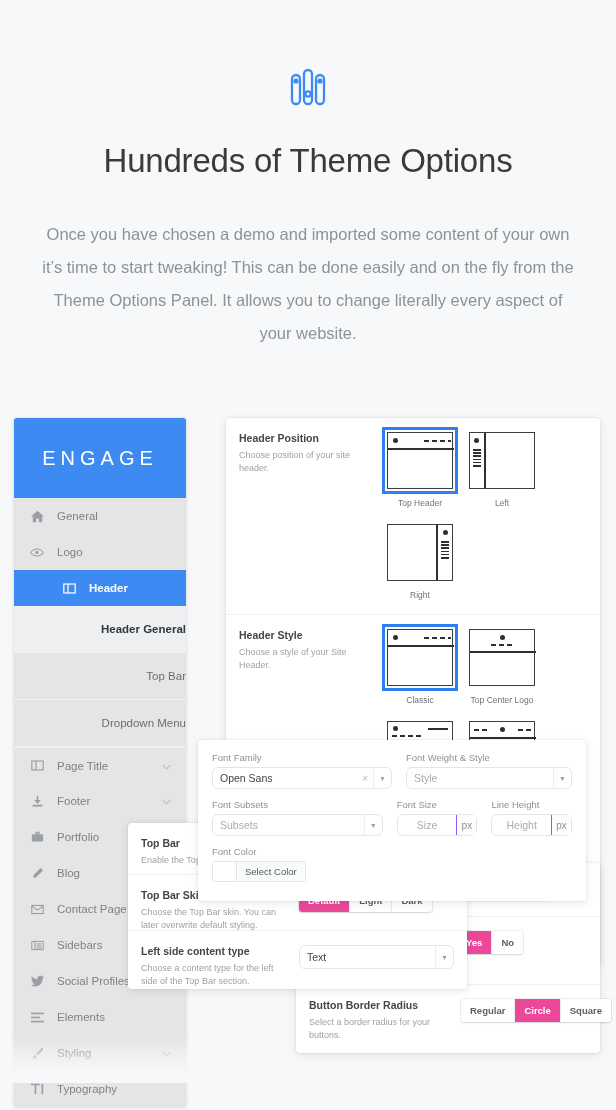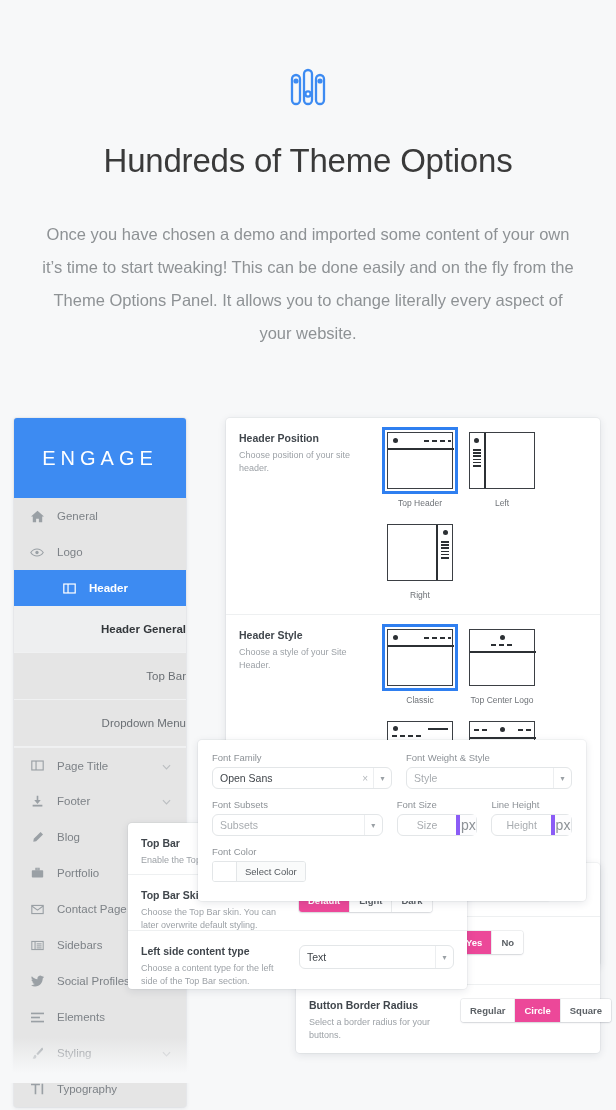--- a/index.html
+++ b/index.html
@@ -108,21 +108,21 @@
 
   
   .typo { padding: 12px 14px 16px; }
   .fgrid { display: flex; gap: 14px; margin-bottom: 10px; }
   .fld-label { font-size: 9.5px; color: #8d9297; margin-bottom: 4px; }
   .ctl { display: flex; height: 22px; border: 1px solid #e3e6e8; border-radius: 6px; background: #fff; align-items: stretch; }
   .ctl .val { flex: 1; display: flex; align-items: center; padding: 0 7px; font-size: 10.5px; color: #41464b; }
   .ctl .val.ph { color: #a8acb0; }
   .ctl .clr { display:flex; align-items:center; padding-right:5px; color:#b4b8bc; font-size:10px; }
   .ctl .arw { width: 18px; border-left: 1px solid #eceef0; display: flex; align-items: center; justify-content: center; color: #9aa0a5; font-size: 8px; }
-  .ctl .unit { width: 20px; border-left: 4px solid #8b5cf6; display:flex; align-items:center; justify-content:center; font-size:14px; color:#8d9297; background:#fdfdfe; }
+  .ctl .unit { width: 20px; border-left: 1px solid #8b5cf6; display:flex; align-items:center; justify-content:center; font-size:10px; color:#8d9297; background:#fdfdfe; }
   .swatch-btn { display: inline-flex; height: 21px; border: 1px solid #e3e6e8; border-radius: 3px; overflow: hidden; }
   .swatch-btn .sw { width: 24px; background: #fff; border-right: 1px solid #e3e6e8; }
   .swatch-btn .lbl { padding: 0 8px; display: flex; align-items: center; font-size: 9.5px; color: #53585d; background: #fafbfb; }
 
   .bottom-fade {
     position: absolute; left: 0; right: 0; bottom: 0; height: 46px;
     background: linear-gradient(to bottom, rgba(247,248,249,0), #f7f8f9 78%);
   }
 </style>
 </head>
@@ -217,39 +217,39 @@
       <span class="caret">
         <svg width="9" height="6" viewBox="0 0 10 6" fill="none" stroke="#9aa0a5" stroke-width="1.3">
             <path d="M1 1l4 4 4-4"></path>
           </svg>
       </span>
     </div>
 
     <div class="nav-item">
       <span class="nav-ico">
         <svg width="13" height="13" viewBox="0 0 16 16" fill="#9aa0a5">
+            <path d="M6 1.5h4v2H6z" fill="none" stroke="#9aa0a5" stroke-width="1.4"></path>
+            <rect x="1" y="4" width="14" height="9" rx="1"></rect>
+          </svg>
+      </span>
+      <span class="nav-label">Portfolio</span>
+    </div>
+
+    <div class="nav-item">
+      <span class="nav-ico">
+        <svg width="13" height="13" viewBox="0 0 16 16" fill="#9aa0a5">
             <path d="M11.8 1.2l3 3-8.4 8.4-3.6.6.6-3.6z"></path>
           </svg>
       </span>
       <span class="nav-label">Blog</span>
       <span class="caret">
         <svg width="9" height="6" viewBox="0 0 10 6" fill="none" stroke="#9aa0a5" stroke-width="1.3">
             <path d="M1 1l4 4 4-4"></path>
           </svg>
       </span>
-    </div>
-
-    <div class="nav-item">
-      <span class="nav-ico">
-        <svg width="13" height="13" viewBox="0 0 16 16" fill="#9aa0a5">
-            <path d="M6 1.5h4v2H6z" fill="none" stroke="#9aa0a5" stroke-width="1.4"></path>
-            <rect x="1" y="4" width="14" height="9" rx="1"></rect>
-          </svg>
-      </span>
-      <span class="nav-label">Portfolio</span>
     </div>
 
     <div class="nav-item">
       <span class="nav-ico">
         <svg width="13" height="11" viewBox="0 0 16 12" fill="none" stroke="#9aa0a5" stroke-width="1.4">
             <rect x="1" y="1" width="14" height="10"></rect>
             <path d="M1 1.8l7 5 7-5"></path>
           </svg>
       </span>
       <span class="nav-label">Contact Page</span>

